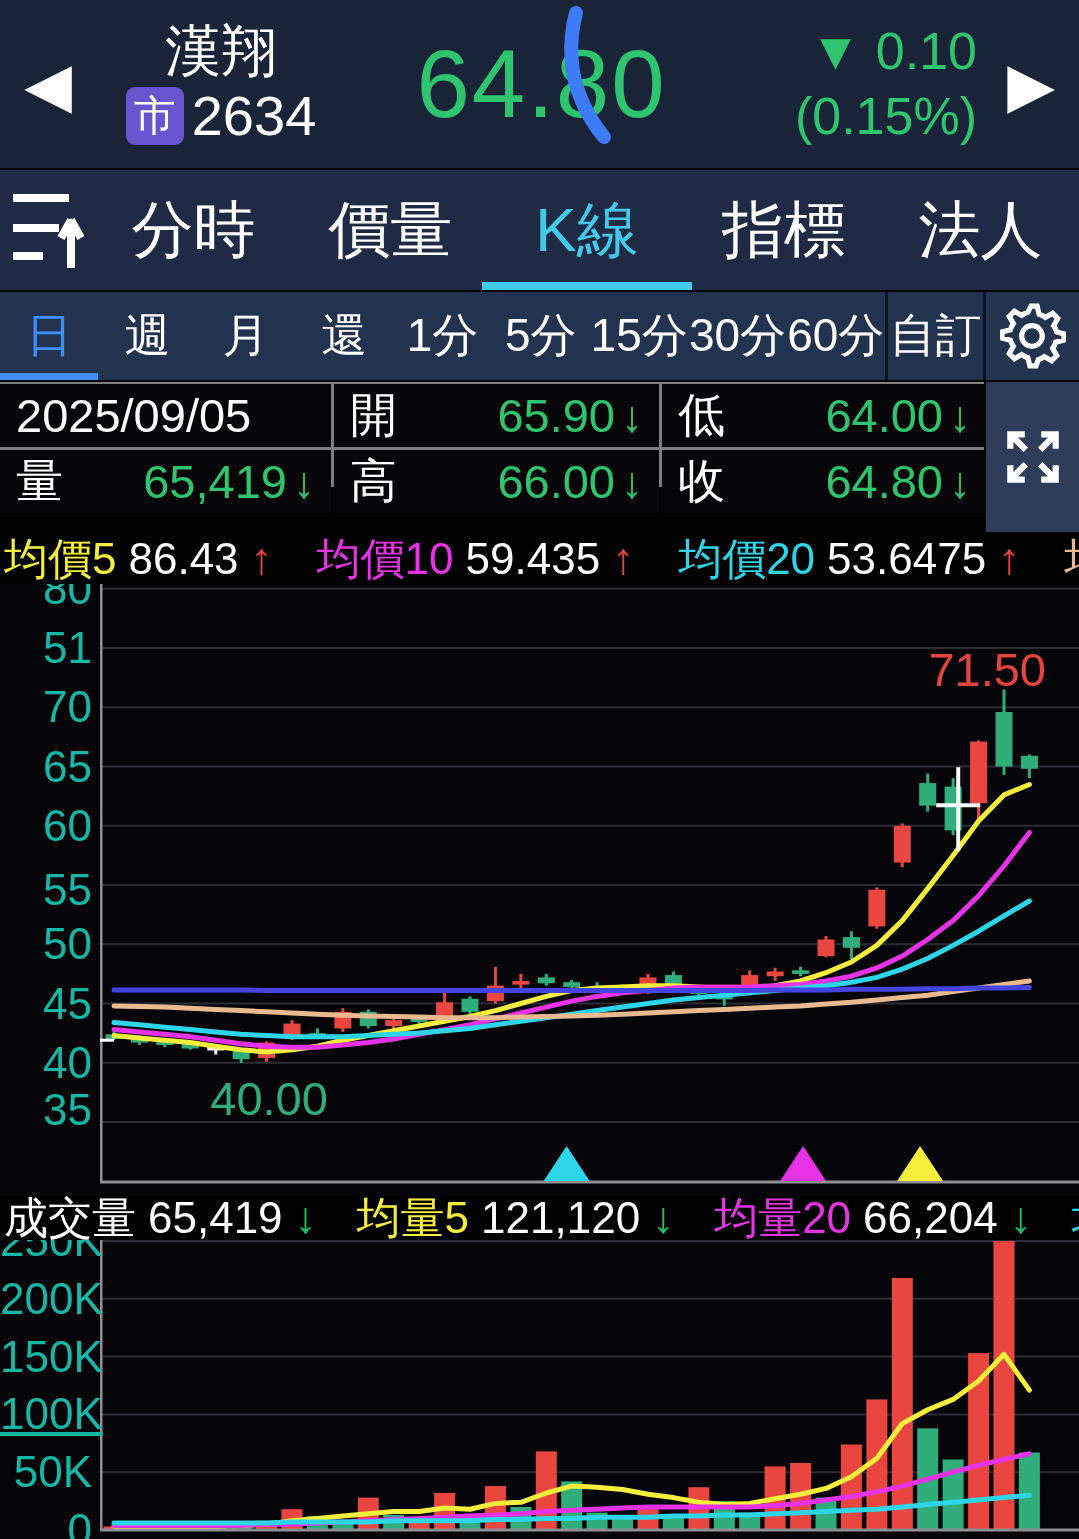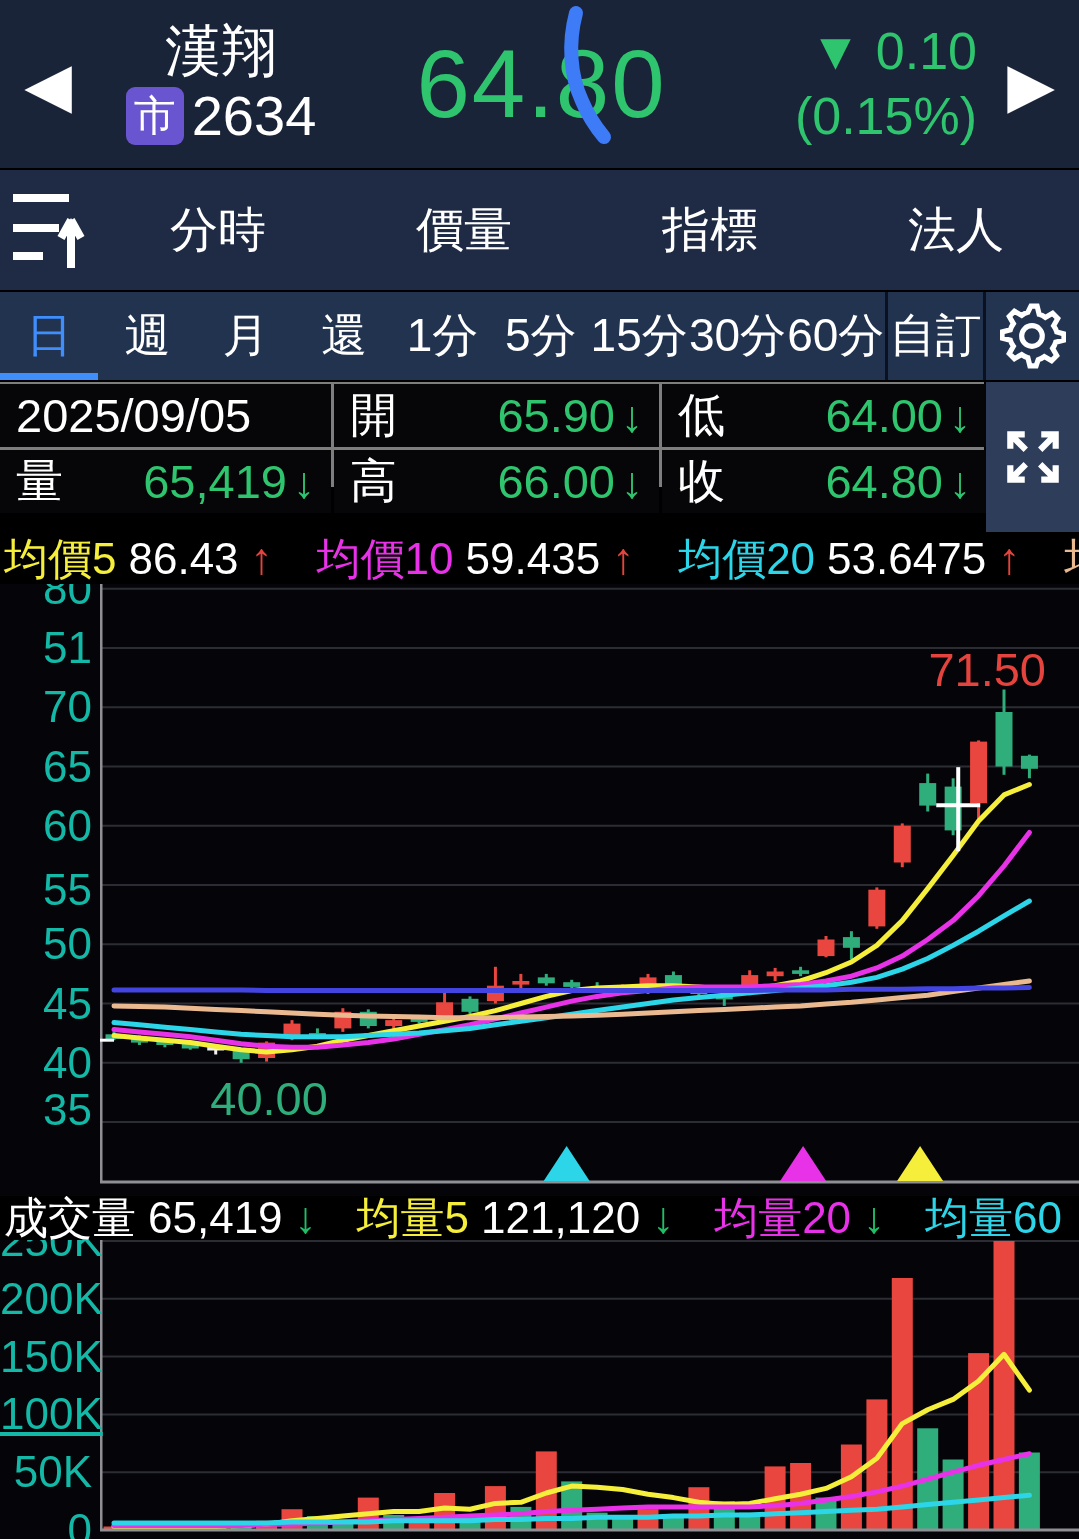--- a/index.html
+++ b/index.html
@@ -20,21 +20,21 @@
   .price-block{flex:1 1 auto;text-align:center;position:relative;}
   .big-price{font-size:96px;color:#2fc56f;letter-spacing:2px;}
   .scribble{position:absolute;left:50%;top:-28px;margin-left:12px;pointer-events:none;}
   .chg-block{flex:0 0 240px;text-align:right;color:#2fc56f;line-height:1.25;padding-right:6px;}
   .chg-line1{font-size:52px;}
   .chg-line2{font-size:52px;}
 
   
   .tabbar{left:0;top:170px;width:1079px;height:120px;background:#1f2b45;display:flex;align-items:center;}
   .rank-icon{flex:0 0 95px;display:flex;justify-content:center;}
-  .tab{flex:1 1 0;text-align:center;font-size:48px;color:#fff;position:relative;height:100%;
+  .tab{flex:1 1 0;text-align:center;font-size:62px;color:#fff;position:relative;height:100%;
        display:flex;align-items:center;justify-content:center;}
   .tab.active{color:#43c9ea;}
   .tab .underline{position:absolute;bottom:0;left:50%;transform:translateX(-50%);
                   width:210px;height:8px;background:#43c9ea;}
 
   
   .tfbar{left:0;top:292px;width:1079px;height:88px;display:flex;align-items:stretch;}
   .tf-main{flex:1 1 auto;background:#22334f;display:flex;}
   .tf-item{flex:1 1 0;display:flex;align-items:center;justify-content:center;font-size:46px;
            color:#fff;position:relative;}
@@ -106,20 +106,24 @@
       <rect x="6" y="66" width="30" height="8" fill="#fff"></rect>
       <path d="M64 82 L64 40 M64 34 L54 52 M64 34 L74 52" stroke="#fff" stroke-width="8" fill="none"></path>
       <path d="M64 32 L53 50 L75 50 Z" fill="#fff"></path>
     </svg>
   </div>
   <div class="tab">
       <span>分時</span>
     </div>
   <div class="tab">
       <span>價量</span>
+    </div>
+  <div class="tab active">
+      <span>K線</span>
+      <div class="underline"></div>
     </div>
   <div class="tab">
       <span>指標</span>
     </div>
   <div class="tab">
       <span>法人</span>
     </div>
 </div>
 
 <div class="abs tfbar">
@@ -341,20 +345,21 @@
       <span style="color:#fff">65,419</span>
       <span class="arrow-dn">↓</span>
     </div>
     <div class="ma-item">
       <span style="color:#f5ee3a">均量5</span>
       <span style="color:#fff">121,120</span>
       <span class="arrow-dn">↓</span>
     </div>
     <div class="ma-item">
       <span style="color:#e832e8">均量20</span>
+      <span style="color:#fff">66,204</span>
       <span class="arrow-dn">↓</span>
     </div>
     <div class="ma-item">
       <span style="color:#2cd5e8">均量60</span>
     </div>
   </div>
 
 <div class="abs vol-section" id="volSection">
     <svg class="plot" width="979" height="299" viewBox="0 0 979 299">
       <line x1="0" y1="1.0" x2="979" y2="1.0" stroke="#2c2c34" stroke-width="2"></line>

